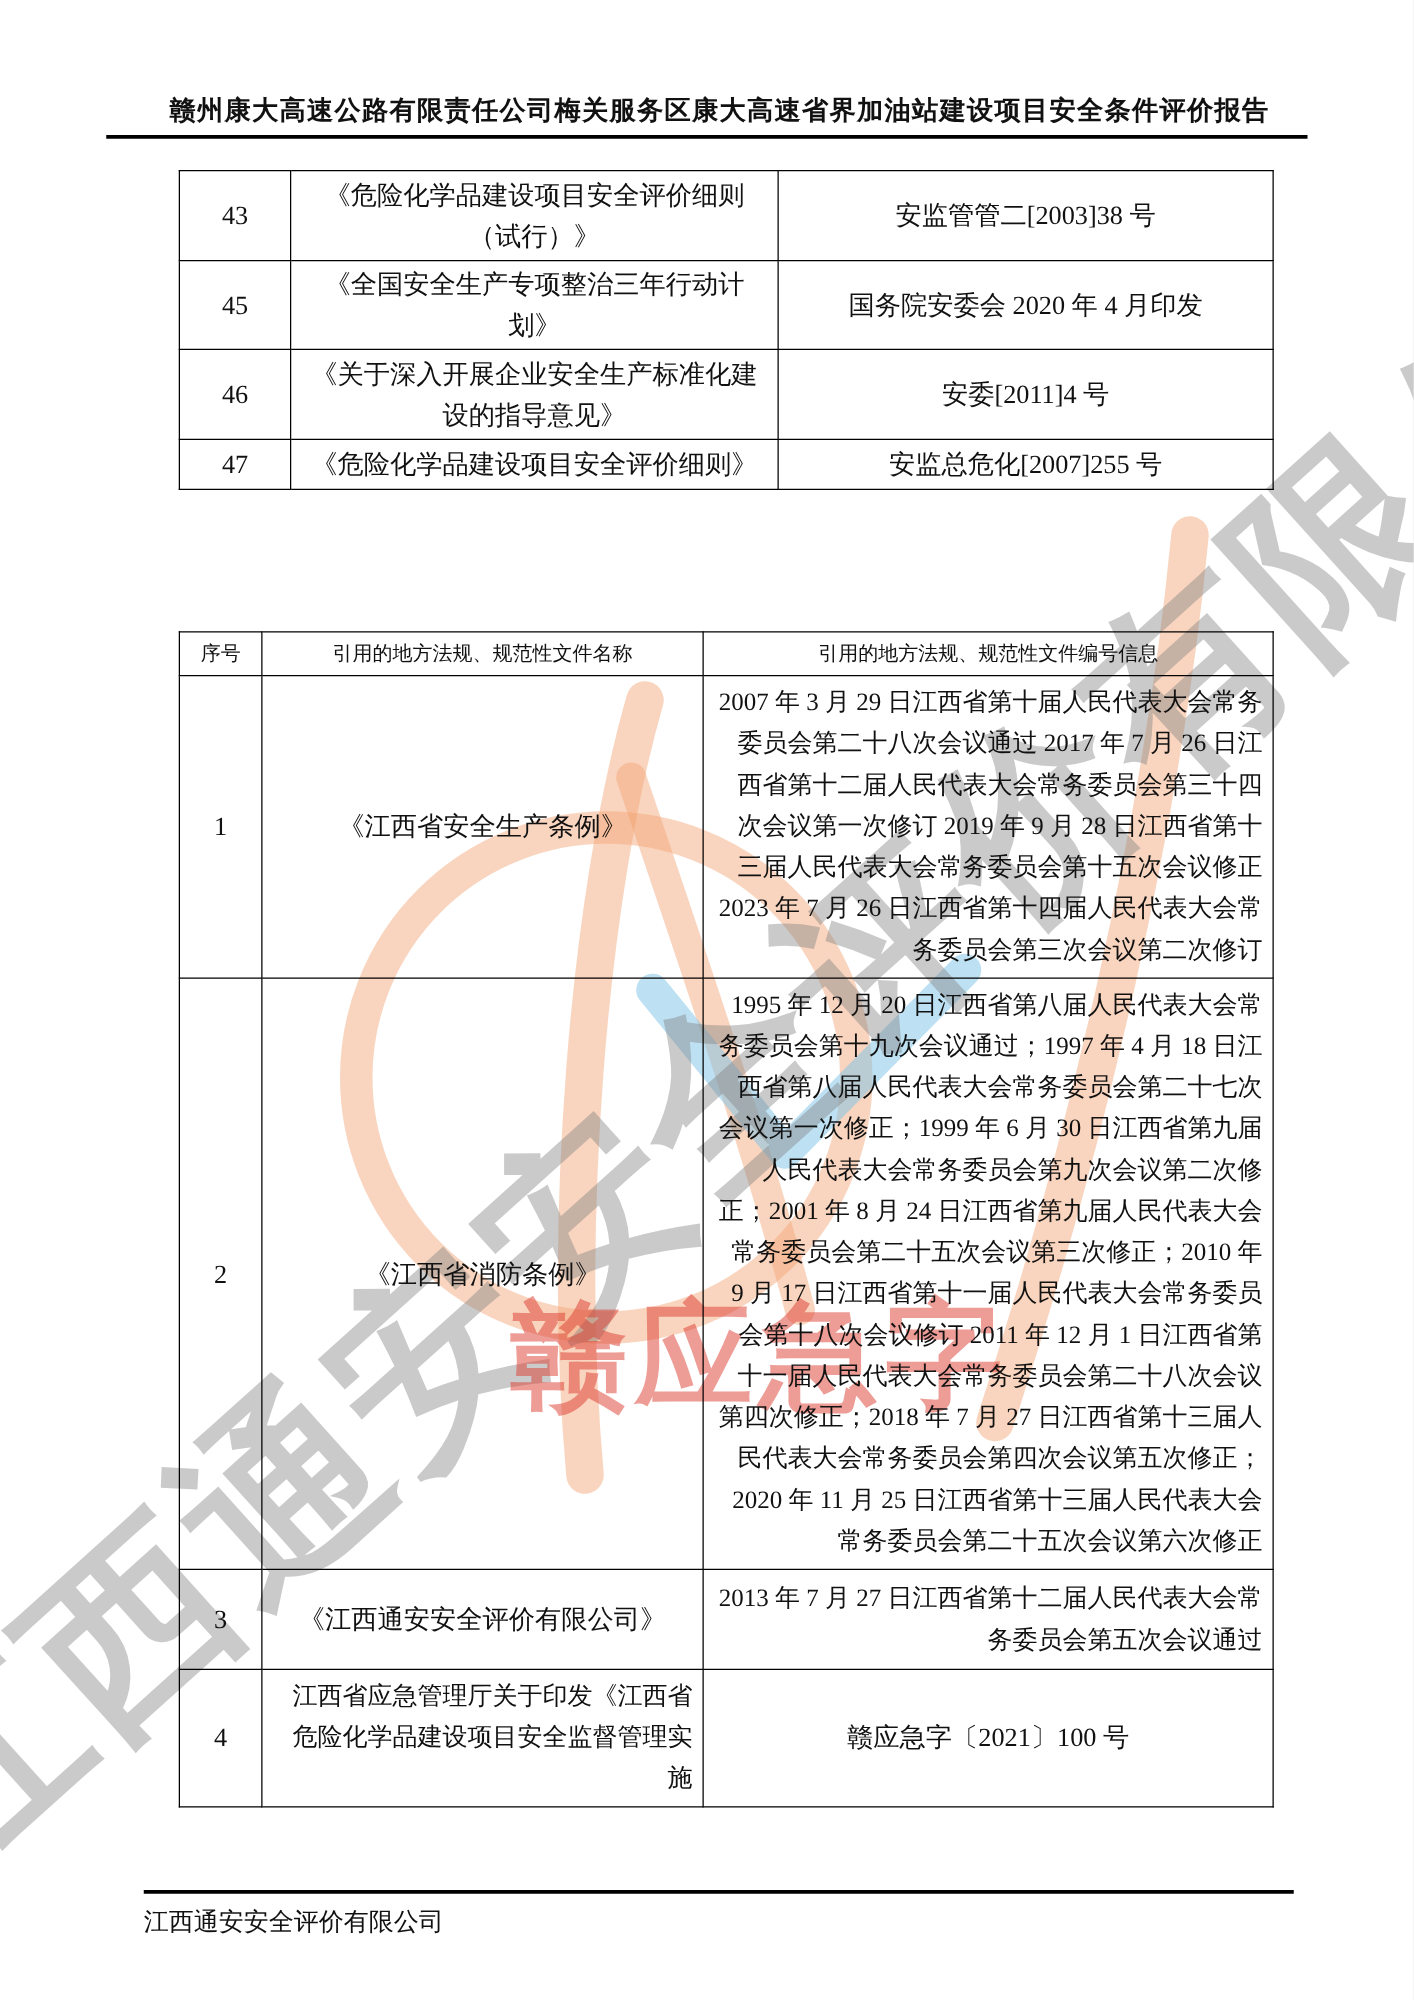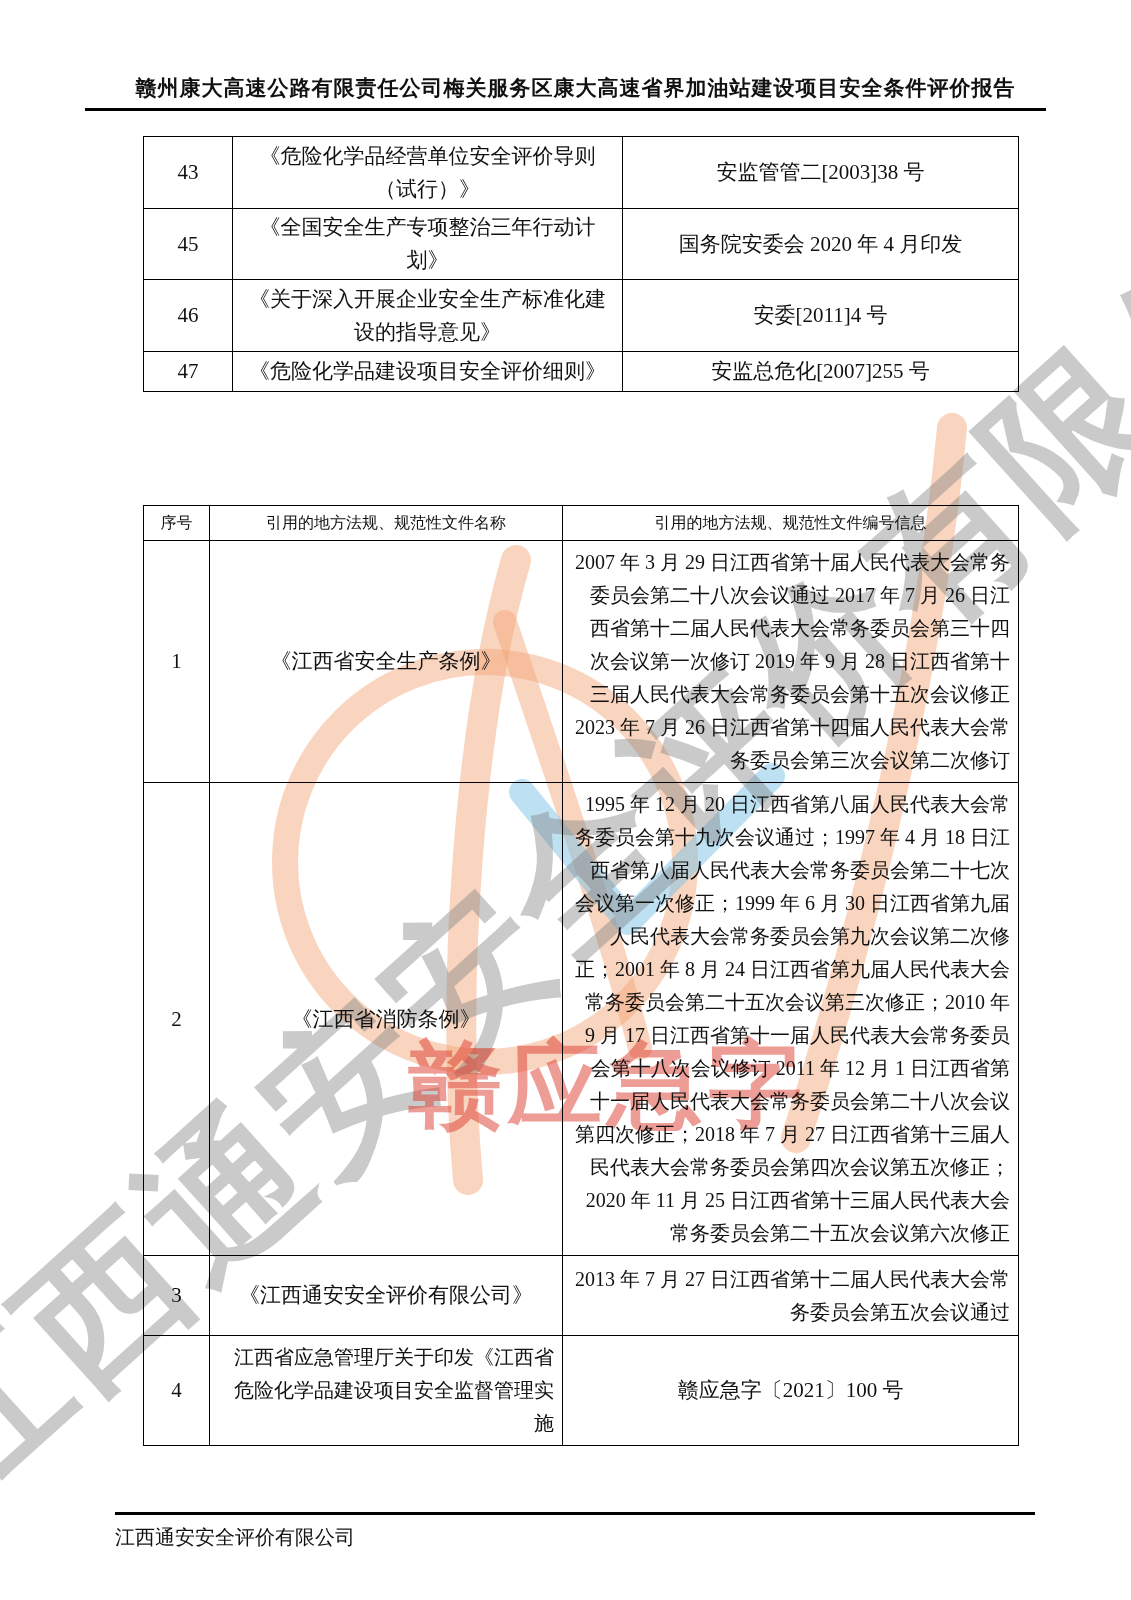--- a/index.html
+++ b/index.html
@@ -77,21 +77,21 @@
 
     <table class="t1">
       <colgroup>
           <col style="width:89px">
           <col style="width:390px">
           <col style="width:396px">
         </colgroup>
       <tbody>
       <tr style="height:72px">
         <td>43</td>
-        <td>《危险化学品经营单位安全评价导则（试行）》</td>
+        <td>《危险化学品建设项目安全评价细则（试行）》</td>
         <td>安监管管二[2003]38 号</td>
       </tr>
       <tr style="height:44px">
         <td>45</td>
         <td>《全国安全生产专项整治三年行动计划》</td>
         <td>国务院安委会 2020 年 4 月印发</td>
       </tr>
       <tr style="height:72px">
         <td>46</td>
         <td>《关于深入开展企业安全生产标准化建设的指导意见》</td>

